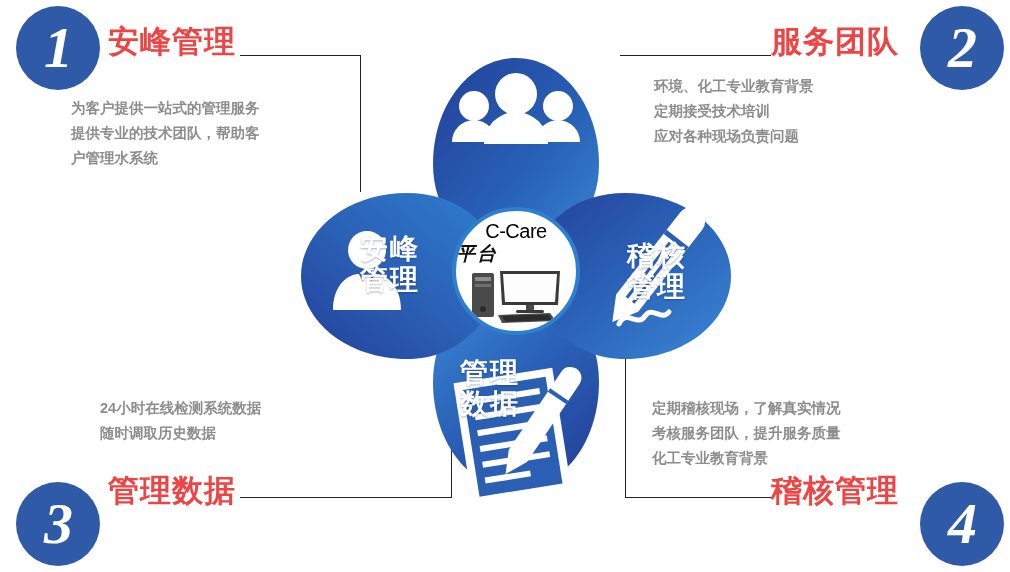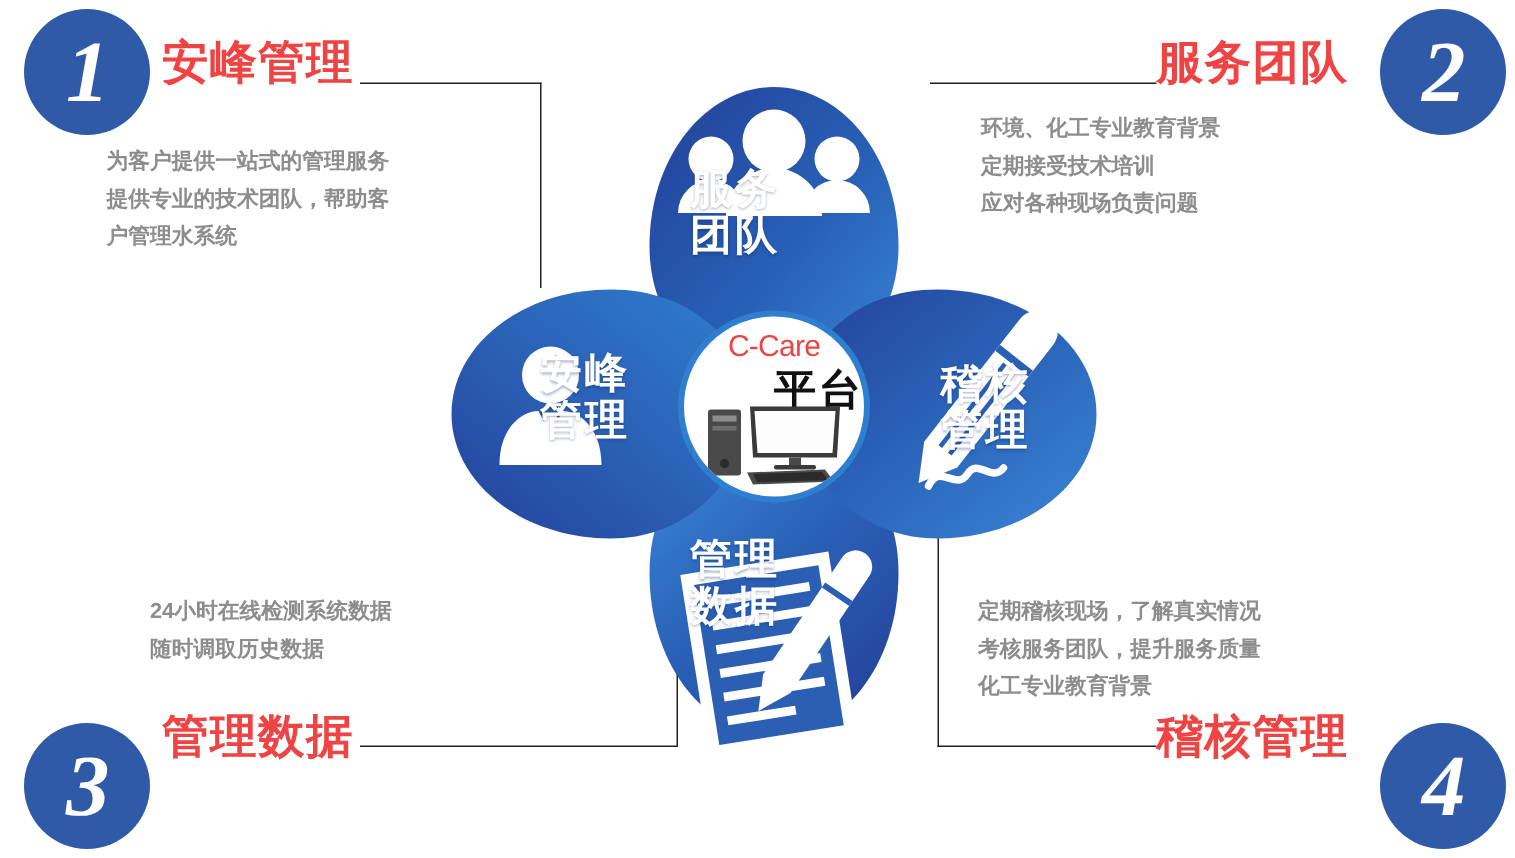--- a/index.html
+++ b/index.html
@@ -110,32 +110,33 @@
     width:128px;height:128px;
     border-radius:50%;
     background:#ffffff;
     border:4px solid #2f7fd0;
     box-sizing:border-box;
     overflow:hidden;
   }
   #hub-title{
     position:absolute;left:0;right:0;top:9px;
     text-align:center;
-    color:#ef4444;
+    color:#000000;
     font-size:20px;
     font-weight:400;
     letter-spacing:-.5px;
   }
   #hub-sub{
     position:absolute;left:0;right:0;top:30px;
-    text-align:right;
+    text-align:left;
     color:#101010;
-    font-size:28px;
+    font-size:19px;
     font-weight:700;
     letter-spacing:2px;
+    font-style:italic;
   }
   #hub-pc{position:absolute;left:14px;top:58px;}
 </style>
 </head>
 <body>
 
 <div id="stage">
 
   <div class="conn h" id="c1h"></div>
   <div class="conn v" id="c1v"></div>
@@ -260,22 +261,20 @@
           </g>
         </g>
         <g transform="translate(22,6) rotate(34)">
           <path d="M-11,-58 a11,11 0 0 1 22,0 L11,36 L0,58 L-11,36 Z" fill="#ffffff"></path>
           <rect x="-11" y="-38" width="22" height="4" fill="#2a5fb4"></rect>
         </g>
       </g>
     </svg>
 
     
-    <div class="petal-label" id="lbl-top">服务
-团队</div>
     <div class="petal-label" id="lbl-left">安峰
 管理</div>
     <div class="petal-label" id="lbl-right">稽核
 管理</div>
     <div class="petal-label" id="lbl-bottom">管理
 数据</div>
 
     
     <div id="hub">
       <div id="hub-title">C-Care</div>

